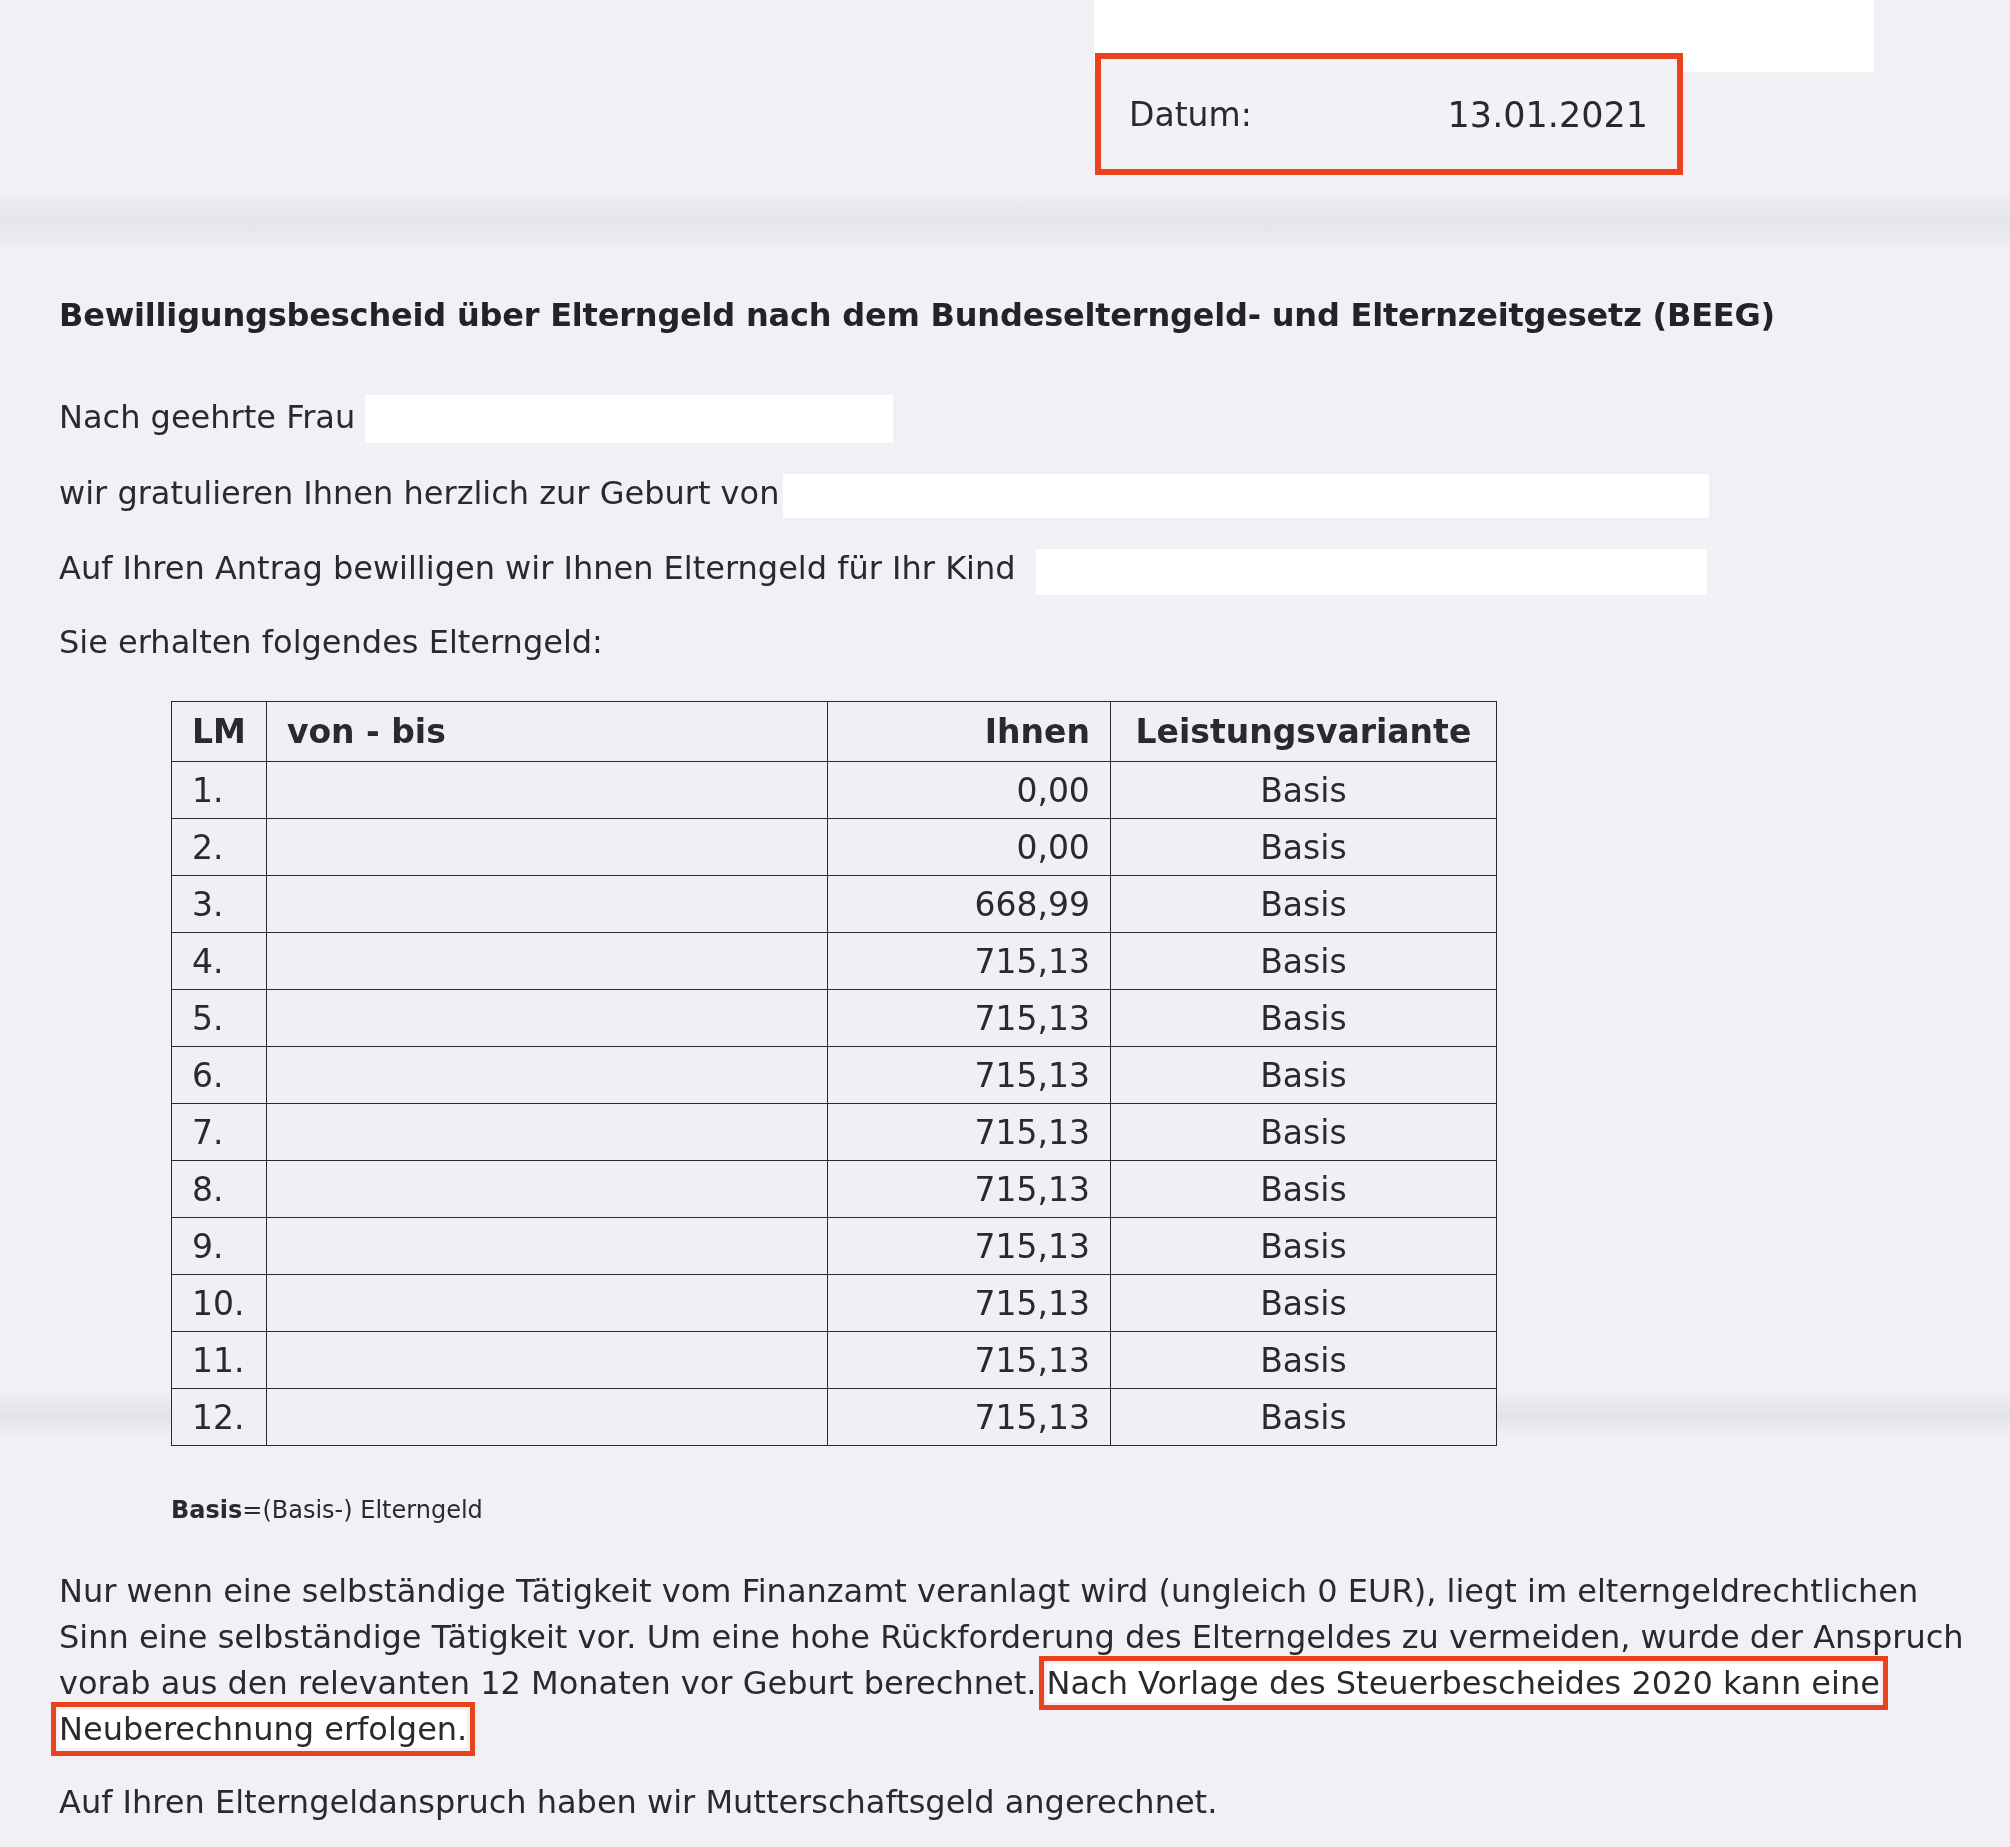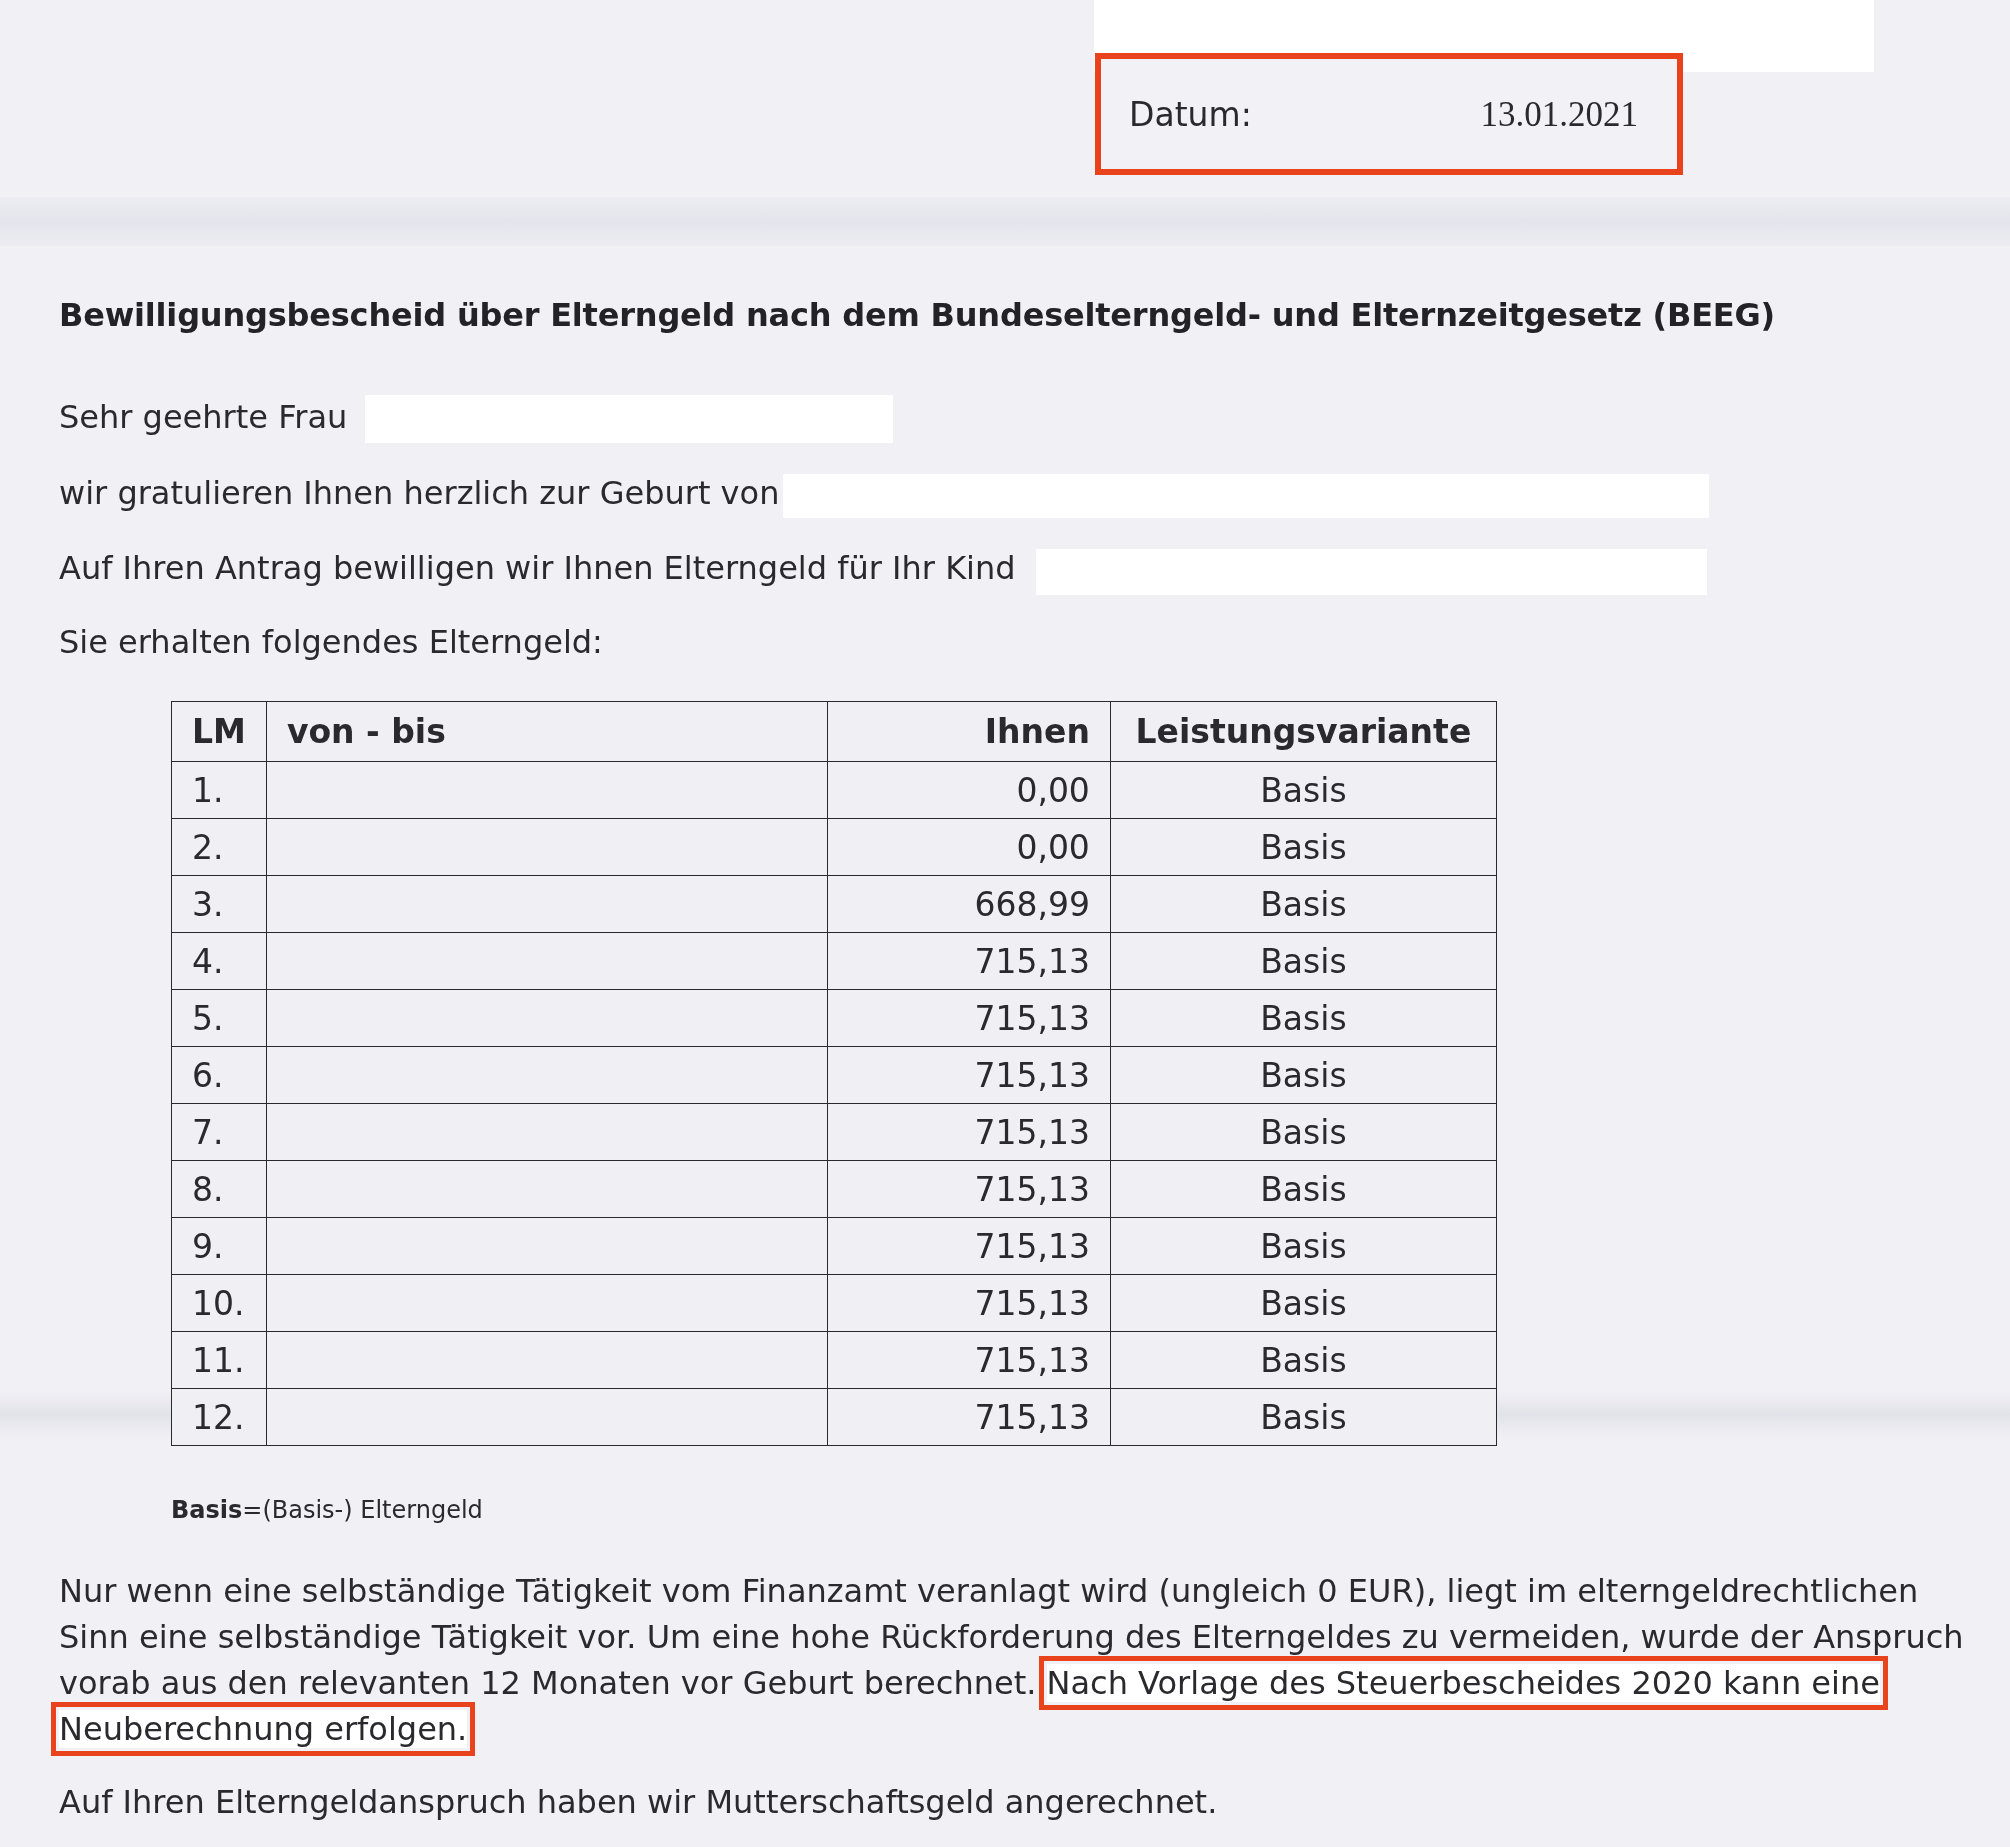--- a/index.html
+++ b/index.html
@@ -13,21 +13,21 @@
     position: absolute; left: 0; width: 2010px; pointer-events: none;
   }
   .band1 { top: 197px; height: 49px; background: linear-gradient(#ececf2, #e4e4ec, #ececf2); }
   .band2 { top: 1390px; height: 49px; background: linear-gradient(rgba(228,228,236,0), #e2e2ea, rgba(228,228,236,0)); }
   .redact { position: absolute; background: #ffffff; }
   .date-box {
     position: absolute; left: 1095px; top: 53px; width: 576px; height: 110px;
     border: 6.6px solid #e8431d; background: #f2f2f6;
   }
   .date-label { position: absolute; left: 28px; top: 36px; font-size: 33px; }
-  .date-value { position: absolute; right: 39px; top: 36px; font-size: 35px; font-family: Liberation Serif, serif; }
+  .date-value { position: absolute; right: 29px; top: 36px; font-size: 35px; }
   .title {
     position: absolute; left: 59px; top: 296px; font-size: 32px; font-weight: bold;
     letter-spacing: -0.2px; color: #232327; white-space: nowrap;
   }
   .line {
     position: absolute; left: 59px; font-size: 32px; white-space: nowrap; color: #2a2a2e;
   }
   table.bescheid {
     position: absolute; left: 171px; top: 701px; width: 1326px;
     border-collapse: collapse; font-size: 33px;
@@ -60,21 +60,21 @@
 
 <div class="redact" style="left:1094px; top:0; width:780px; height:72px;"></div>
 
 <div class="date-box">
   <span class="date-label">Datum:</span>
   <span class="date-value">13.01.2021</span>
 </div>
 
 <div class="title">Bewilligungsbescheid über Elterngeld nach dem Bundeselterngeld- und Elternzeitgesetz (BEEG)</div>
 
-<div class="line" style="top:398px;">Sehr geehrte Frau</div>
+<div class="line" style="top:398px;">Nach geehrte Frau</div>
 <div class="redact" style="left:365px; top:395px; width:528px; height:48px;"></div>
 
 <div class="line" style="top:474px;">wir gratulieren Ihnen herzlich zur Geburt von</div>
 <div class="redact" style="left:783px; top:474px; width:926px; height:44px;"></div>
 
 <div class="line" style="top:549px;">Auf Ihren Antrag bewilligen wir Ihnen Elterngeld für Ihr Kind</div>
 <div class="redact" style="left:1036px; top:549px; width:671px; height:46px;"></div>
 
 <div class="line" style="top:623px;">Sie erhalten folgendes Elterngeld:</div>
 

